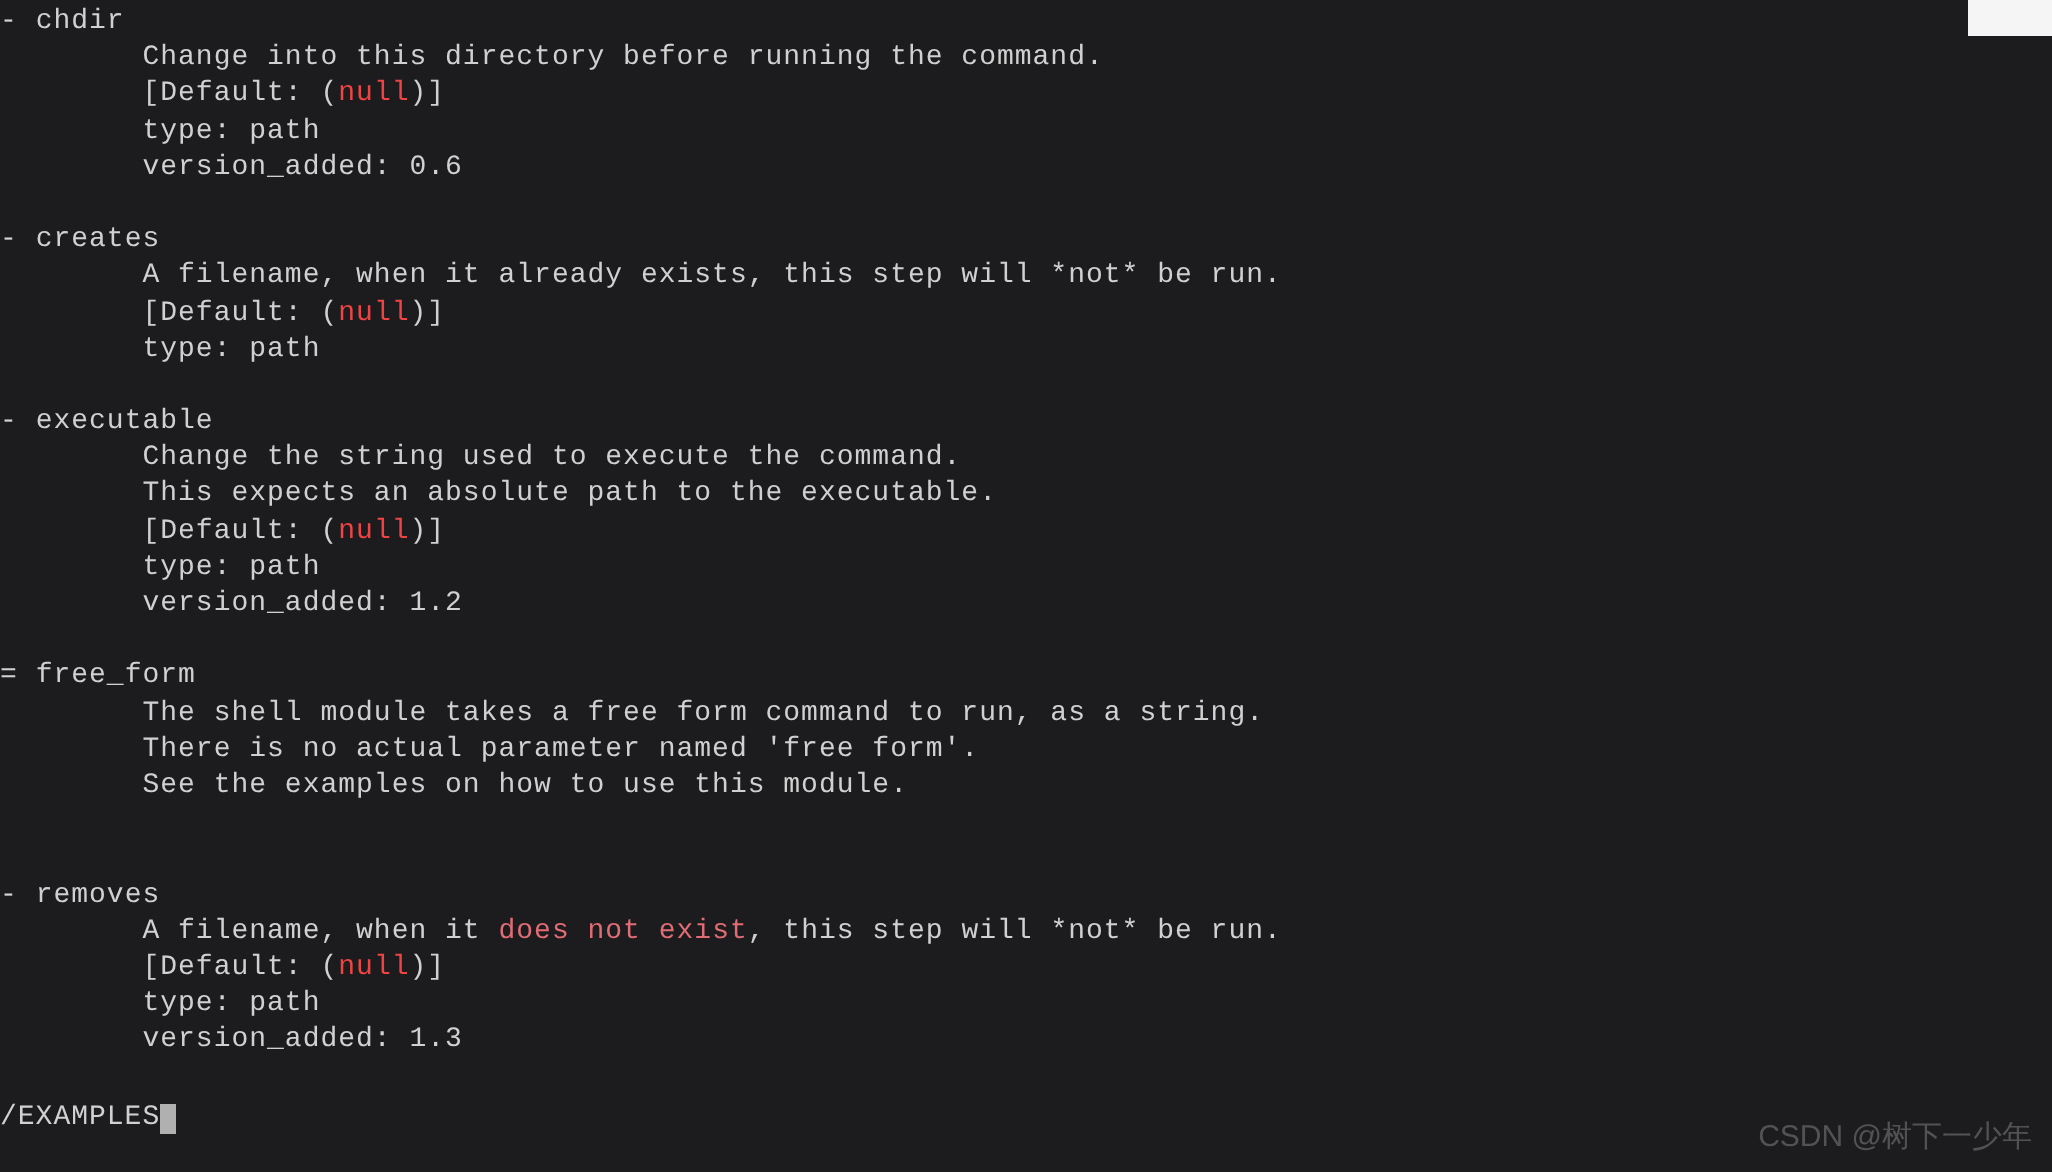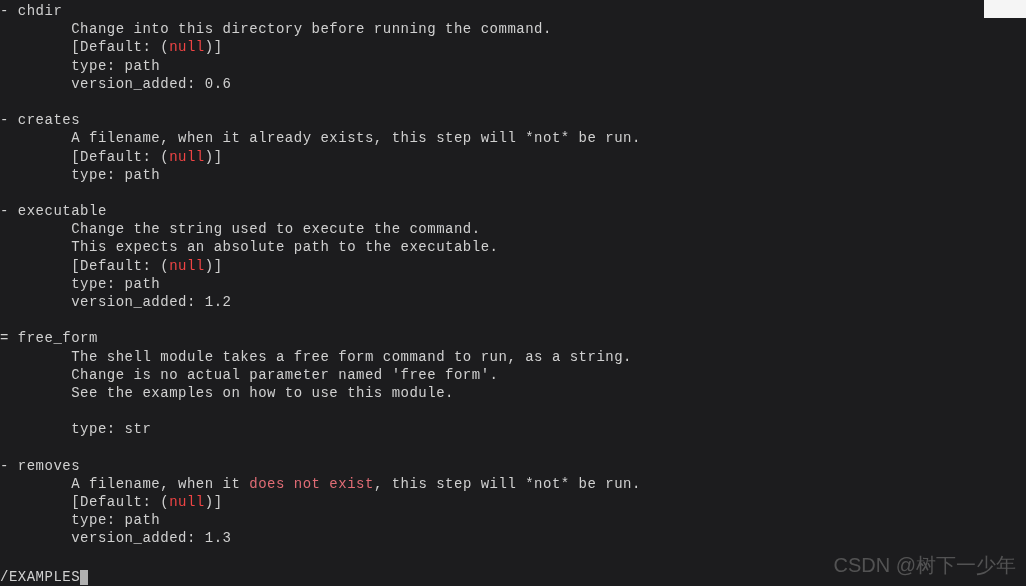--- a/index.html
+++ b/index.html
@@ -43,21 +43,21 @@
       display: inline-block;
       width: 8px;
       height: 15px;
       vertical-align: text-bottom;
     }
     .watermark {
       position: absolute;
       bottom: 8px;
       right: 10px;
       color: #6a6a6a;
-      font-size: 20px;
+      font-size: 15px;
       font-family: sans-serif;
       opacity: 0.7;
     }
     .topright {
       position: absolute;
       top: 0;
       right: 0;
       width: 42px;
       height: 18px;
       background: #f5f5f5;
@@ -80,24 +80,23 @@
     <div class="line"> </div>
     <div class="line"><span class="dash">- </span>executable</div>
     <div class="line">        Change the string used to execute the command.</div>
     <div class="line">        This expects an absolute path to the executable.</div>
     <div class="line">        [Default: <span class="paren">(</span><span class="null">null</span><span class="paren">)</span>]</div>
     <div class="line">        type: path</div>
     <div class="line">        version_added: 1.2</div>
     <div class="line"> </div>
     <div class="line"><span class="dash">= </span>free_form</div>
     <div class="line">        The shell module takes a free form command to run, as a string.</div>
-    <div class="line">        Change is no actual parameter named 'free form'.</div>
+    <div class="line">        There is no actual parameter named 'free form'.</div>
     <div class="line">        See the examples on how to use this module.</div>
     <div class="line">        </div>
-    <div class="line">        type: str</div>
     <div class="line"> </div>
     <div class="line"><span class="dash">- </span>removes</div>
     <div class="line">        A filename, when it <span class="highlight">does not exist</span>, this step will *not* be run.</div>
     <div class="line">        [Default: <span class="paren">(</span><span class="null">null</span><span class="paren">)</span>]</div>
     <div class="line">        type: path</div>
     <div class="line">        version_added: 1.3</div>
     <div class="line"> </div>
   </div>
 
 <div class="search-line"><span class="line"><span>/EXAMPLES</span><span class="cursor"></span></span></div>

